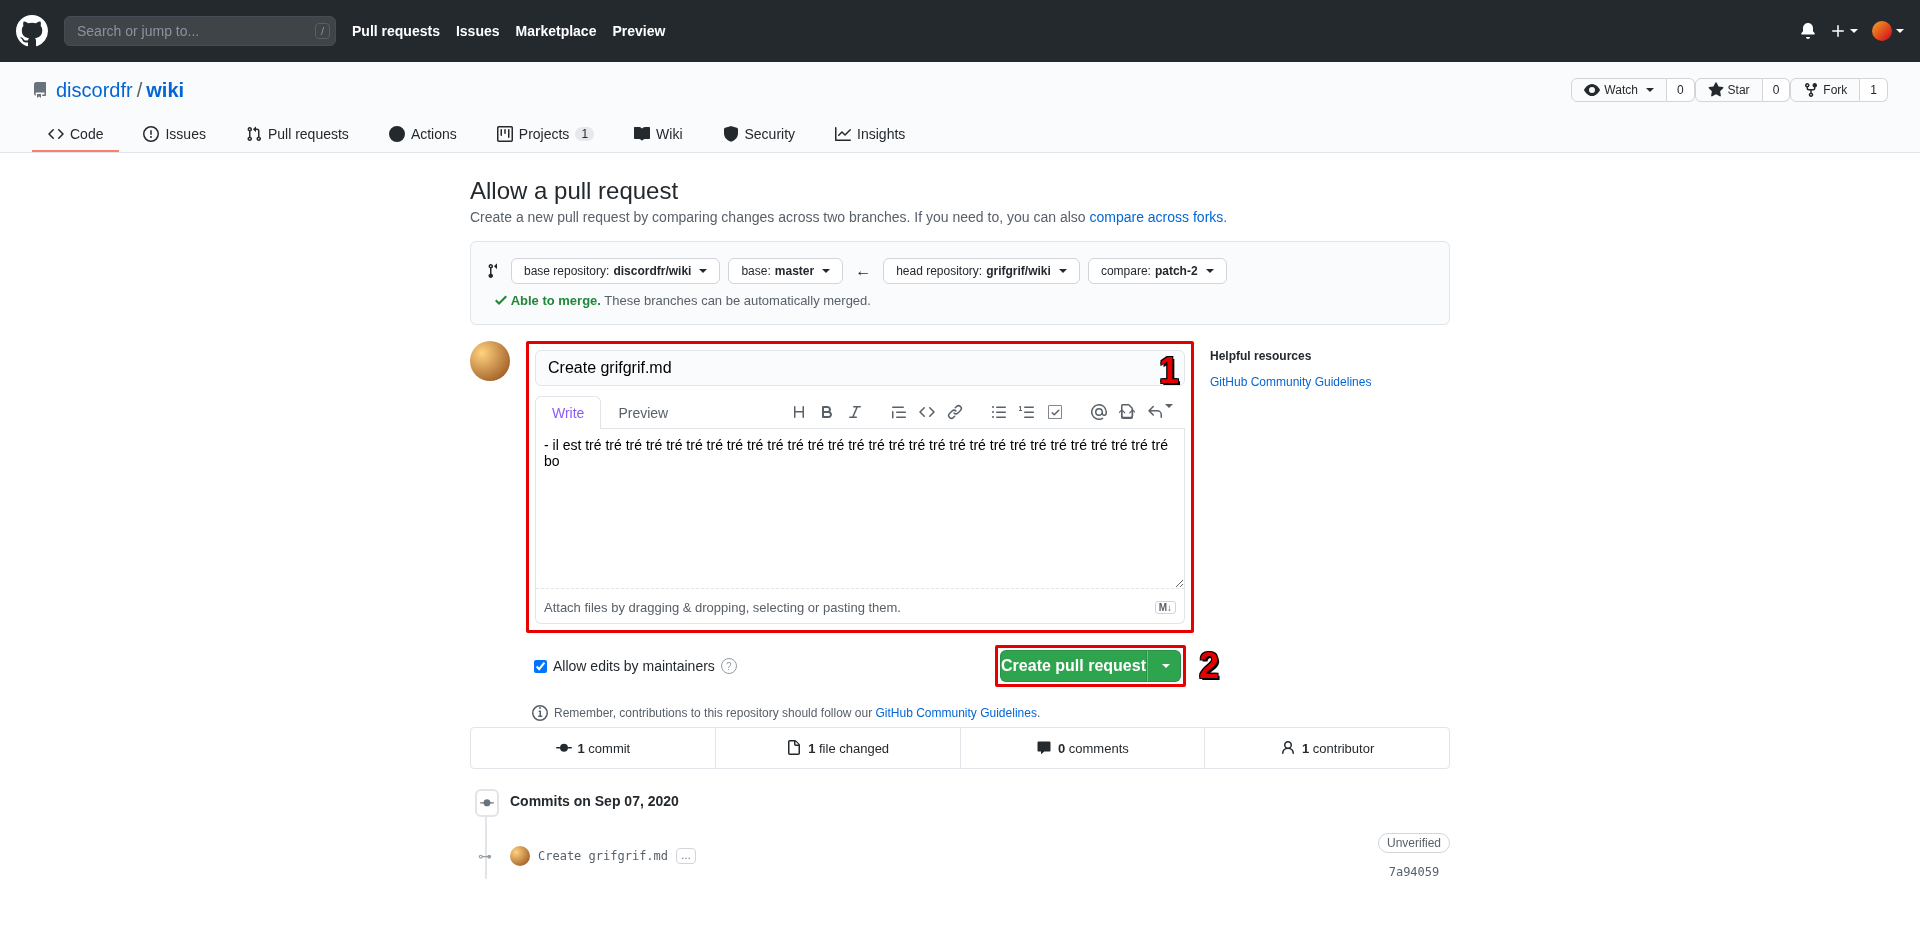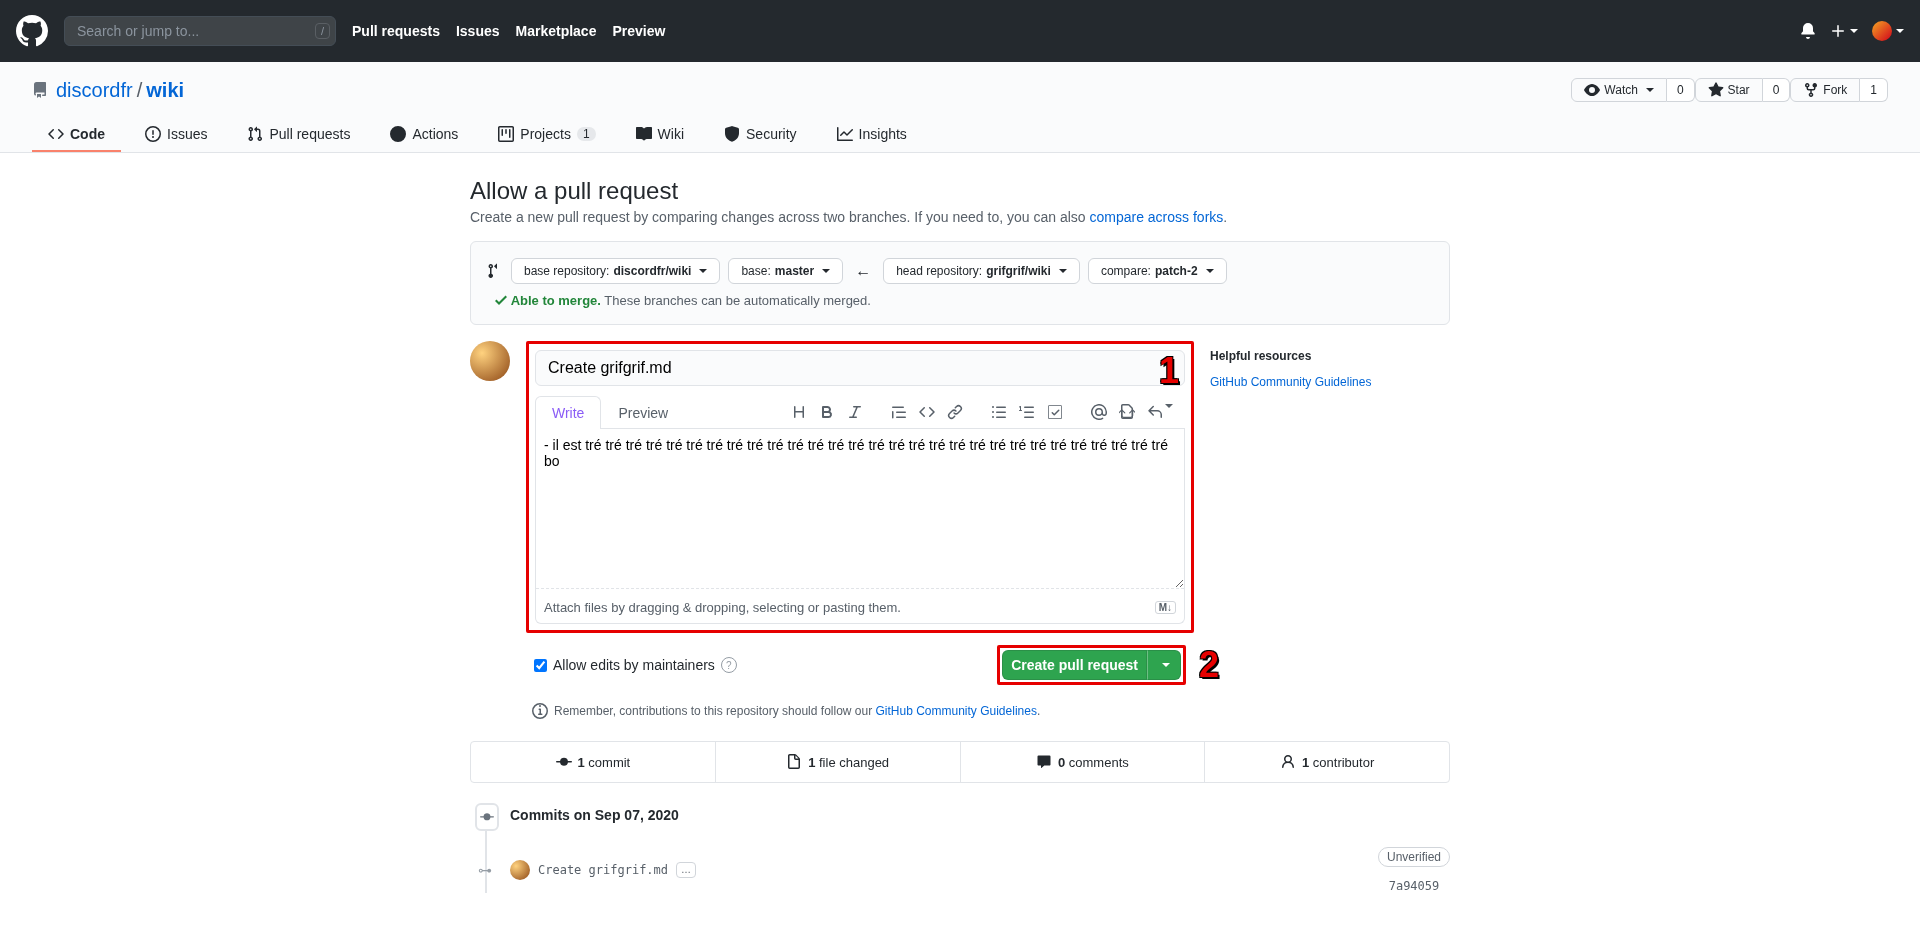--- a/index.html
+++ b/index.html
@@ -28,21 +28,21 @@
 .repo-title strong { font-weight: 600; }
 .repo-actions { display: flex; gap: 0; }
 .btn-with-count { display: flex; }
 .btn-sm { font-size: 12px; padding: 3px 12px; border: 1px solid #d1d5da; border-radius: 6px; background: #fafbfc; color: #24292e; display: flex; align-items: center; gap: 4px; cursor: pointer; }
 .btn-with-count .btn-sm { border-top-right-radius: 0; border-bottom-right-radius: 0; }
 .social-count { font-size: 12px; padding: 3px 10px; border: 1px solid #d1d5da; border-left: 0; border-radius: 0 6px 6px 0; background: #fff; color: #24292e; display: flex; align-items: center; }
 
 
 .repotabs { display: flex; gap: 8px; }
 .repotab { padding: 8px 16px; display: flex; align-items: center; gap: 6px; color: #24292e; font-size: 14px; border-bottom: 2px solid transparent; cursor: pointer; }
-.repotab.selected { border-bottom-color: #f9826c; font-weight: 700; }
+.repotab.selected { border-bottom-color: #f9826c; font-weight: 400; }
 .repotab svg { fill: #6a737d; }
 .repotab.selected svg { fill: #24292e; }
 .counter { background: #d1d5da80; border-radius: 10px; padding: 0 6px; font-size: 12px; min-width: 18px; text-align: center; }
 
 
 .main { max-width: 1012px; margin: 24px auto 40px auto; padding: 0 16px; }
 .pr-title { font-size: 24px; font-weight: 400; margin-bottom: 4px; }
 .pr-sub { font-size: 14px; color: #586069; margin-bottom: 16px; }
 
 
@@ -82,28 +82,28 @@
 .comment-textarea { width: 100%; min-height: 160px; padding: 8px; border: none; resize: vertical; font-size: 14px; outline: none; font-family: inherit; border-bottom: 1px dashed #e1e4e8; }
 .attach-hint { padding: 8px; font-size: 13px; color: #586069; display: flex; justify-content: space-between; align-items: center; }
 .md-badge { border: 1px solid #d1d5da; border-radius: 3px; padding: 0 3px; font-size: 10px; font-weight: 600; }
 
 
 .form-actions { display: flex; align-items: center; justify-content: space-between; padding: 12px 8px 4px 8px; }
 .checkbox-row { display: flex; align-items: center; gap: 6px; font-size: 14px; }
 .help-circ { width: 16px; height: 16px; border: 1px solid #959da5; border-radius: 50%; display: inline-flex; align-items: center; justify-content: center; font-size: 10px; color: #959da5; }
 .annot-2-wrap { position: relative; }
 .btn-primary-split { display: flex; }
-.btn-primary { background: #2ea44f; color: #fff; border: 1px solid rgba(27,31,35,0.15); padding: 6px 8px; font-size: 14px; font-weight: 600; border-radius: 6px 0 0 6px; cursor: pointer; }
+.btn-primary { background: #2ea44f; color: #fff; border: 1px solid rgba(27,31,35,0.15); padding: 6px 0; font-size: 16px; font-weight: 600; border-radius: 6px 0 0 6px; cursor: pointer; }
 .btn-primary-caret { background: #2ea44f; color: #fff; border: 1px solid rgba(27,31,35,0.15); border-left-color: rgba(255,255,255,0.3); padding: 6px 10px; border-radius: 0 6px 6px 0; cursor: pointer; display: flex; align-items: center; }
 
 
 .contrib-note { font-size: 12px; color: #586069; margin-top: 14px; display: flex; align-items: center; gap: 6px; margin-left: 6px; }
 
 
-.diffstat-box { border: 1px solid #e1e4e8; border-radius: 4px; display: flex; margin-top: 22px; }
+.diffstat-box { border: 1px solid #e1e4e8; border-radius: 4px; display: flex; margin-top: 6px; }
 .diffstat-cell { flex: 1; padding: 12px; text-align: center; font-size: 13px; display: flex; align-items: center; justify-content: center; gap: 6px; }
 .diffstat-cell + .diffstat-cell { border-left: 1px solid #e1e4e8; }
 .diffstat-cell strong { font-weight: 600; }
 
 
 .timeline { margin-top: 20px; position: relative; padding-left: 40px; }
 .tl-line { position: absolute; left: 15px; top: 0; bottom: 0; width: 2px; background: #e1e4e8; }
 .tl-badge { position: absolute; left: 5px; width: 24px; height: 28px; background: #fff; border: 2px solid #e1e4e8; border-radius: 6px; display: flex; align-items: center; justify-content: center; }
 .tl-date { font-weight: 600; font-size: 14px; padding-top: 4px; }
 .tl-commit { display: flex; align-items: center; gap: 8px; margin-top: 24px; position: relative; }

